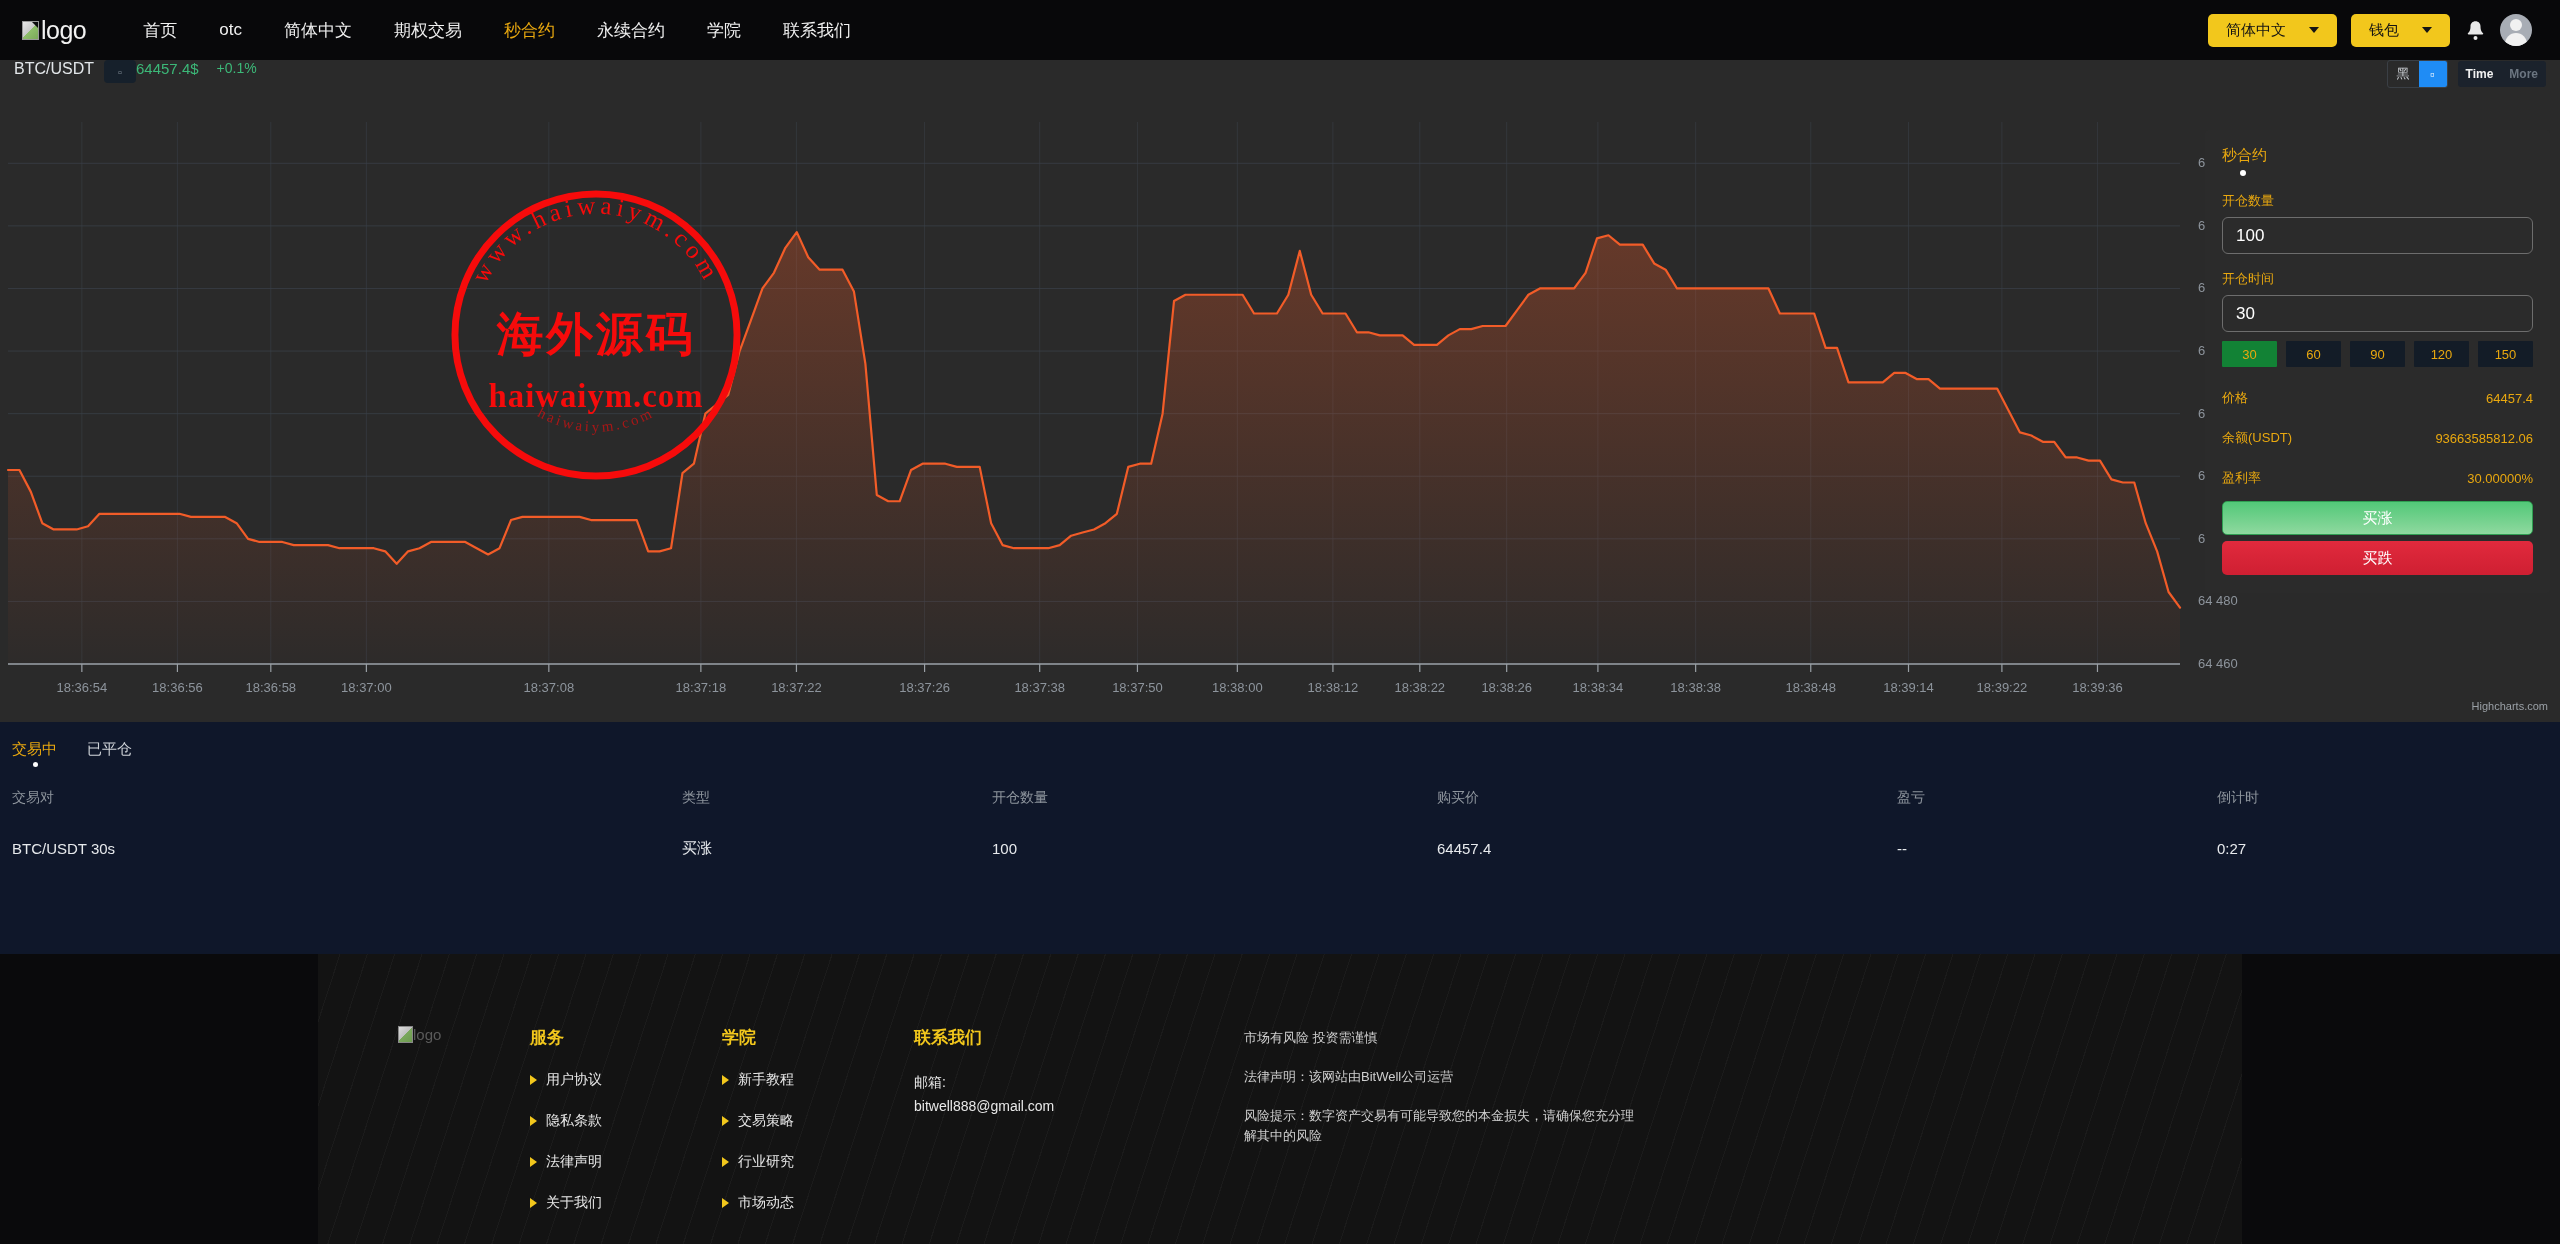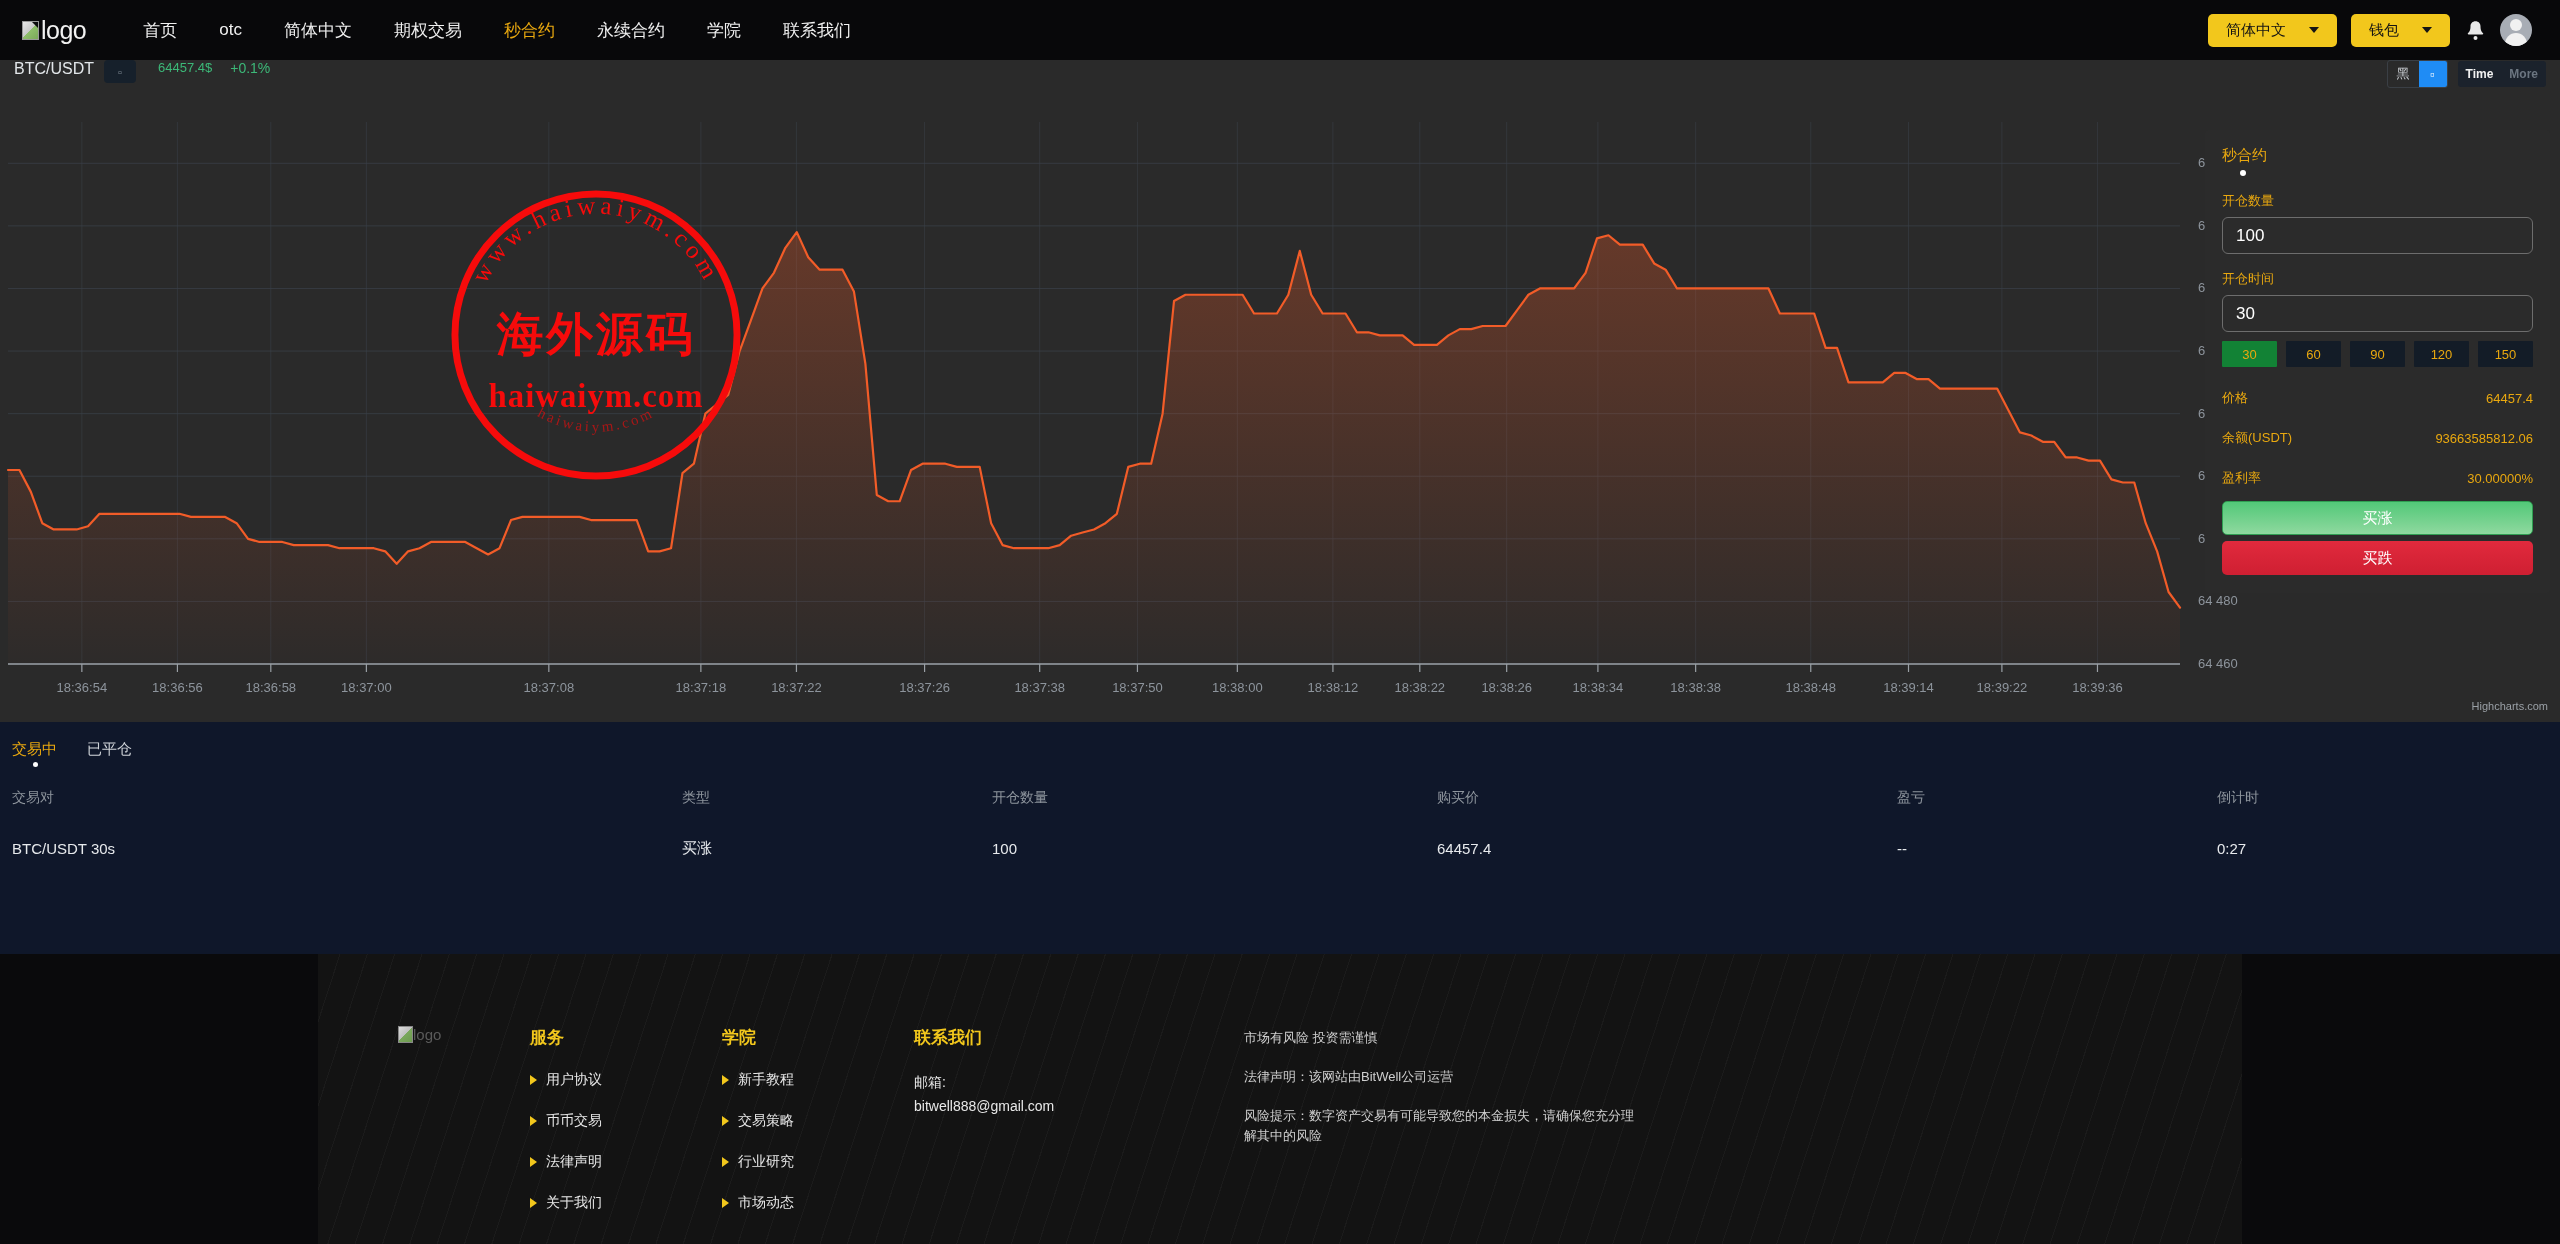--- a/index.html
+++ b/index.html
@@ -55,21 +55,21 @@
   .chart-wrap { position: relative; height: 662px; background: #2a2a2a; }
   .chart-topbar {
     height: 48px; display: flex; align-items: flex-start; padding: 0 14px;
     position: relative; z-index: 4;
   }
   .pair-name { font-size: 16px; color: #e3e7ea; }
   .pair-badge {
     width: 32px;height:23px;background:#16202b;border-radius:4px;margin-left:10px;
     display:flex;align-items:center;justify-content:center;font-size:11px;color:#7d8792;cursor:pointer;
   }
-  .pair-price { font-size: 13px; color: #3cb878; margin-left: 22px; }
+  .pair-price { font-size: 15px; color: #3cb878; }
   .pair-change { font-size: 14px; color: #3cb878; margin-left: 18px; }
   .topbar-right { margin-left: auto; display: flex; align-items: center; gap: 10px; }
   .seg { display: flex; border: 1px solid #3a3f45; border-radius: 3px; overflow: hidden; }
   .seg-btn {
     font-size: 13px; color: #cfd3d8; padding: 4px 9px; cursor: pointer; background: transparent;
     display:flex;align-items:center;justify-content:center;min-width:28px;
   }
   .seg-btn.blue { background: #1f8cf5; color: #fff; }
   .seg2 { display:flex; background:#1b222c; border-radius:3px; overflow:hidden;}
   .seg2-btn { font-size: 12px; padding: 6px 8px; cursor:pointer; font-weight:bold;}
@@ -392,21 +392,21 @@
       </div>
 
       <div class="fc">
         <div class="fc-h">服务</div>
         <div class="fc-li">
           <span class="tri"></span>
           <span>用户协议</span>
         </div>
         <div class="fc-li">
           <span class="tri"></span>
-          <span>币币交易</span>
+          <span>隐私条款</span>
         </div>
         <div class="fc-li">
           <span class="tri"></span>
           <span>法律声明</span>
         </div>
         <div class="fc-li">
           <span class="tri"></span>
           <span>关于我们</span>
         </div>
       </div>

